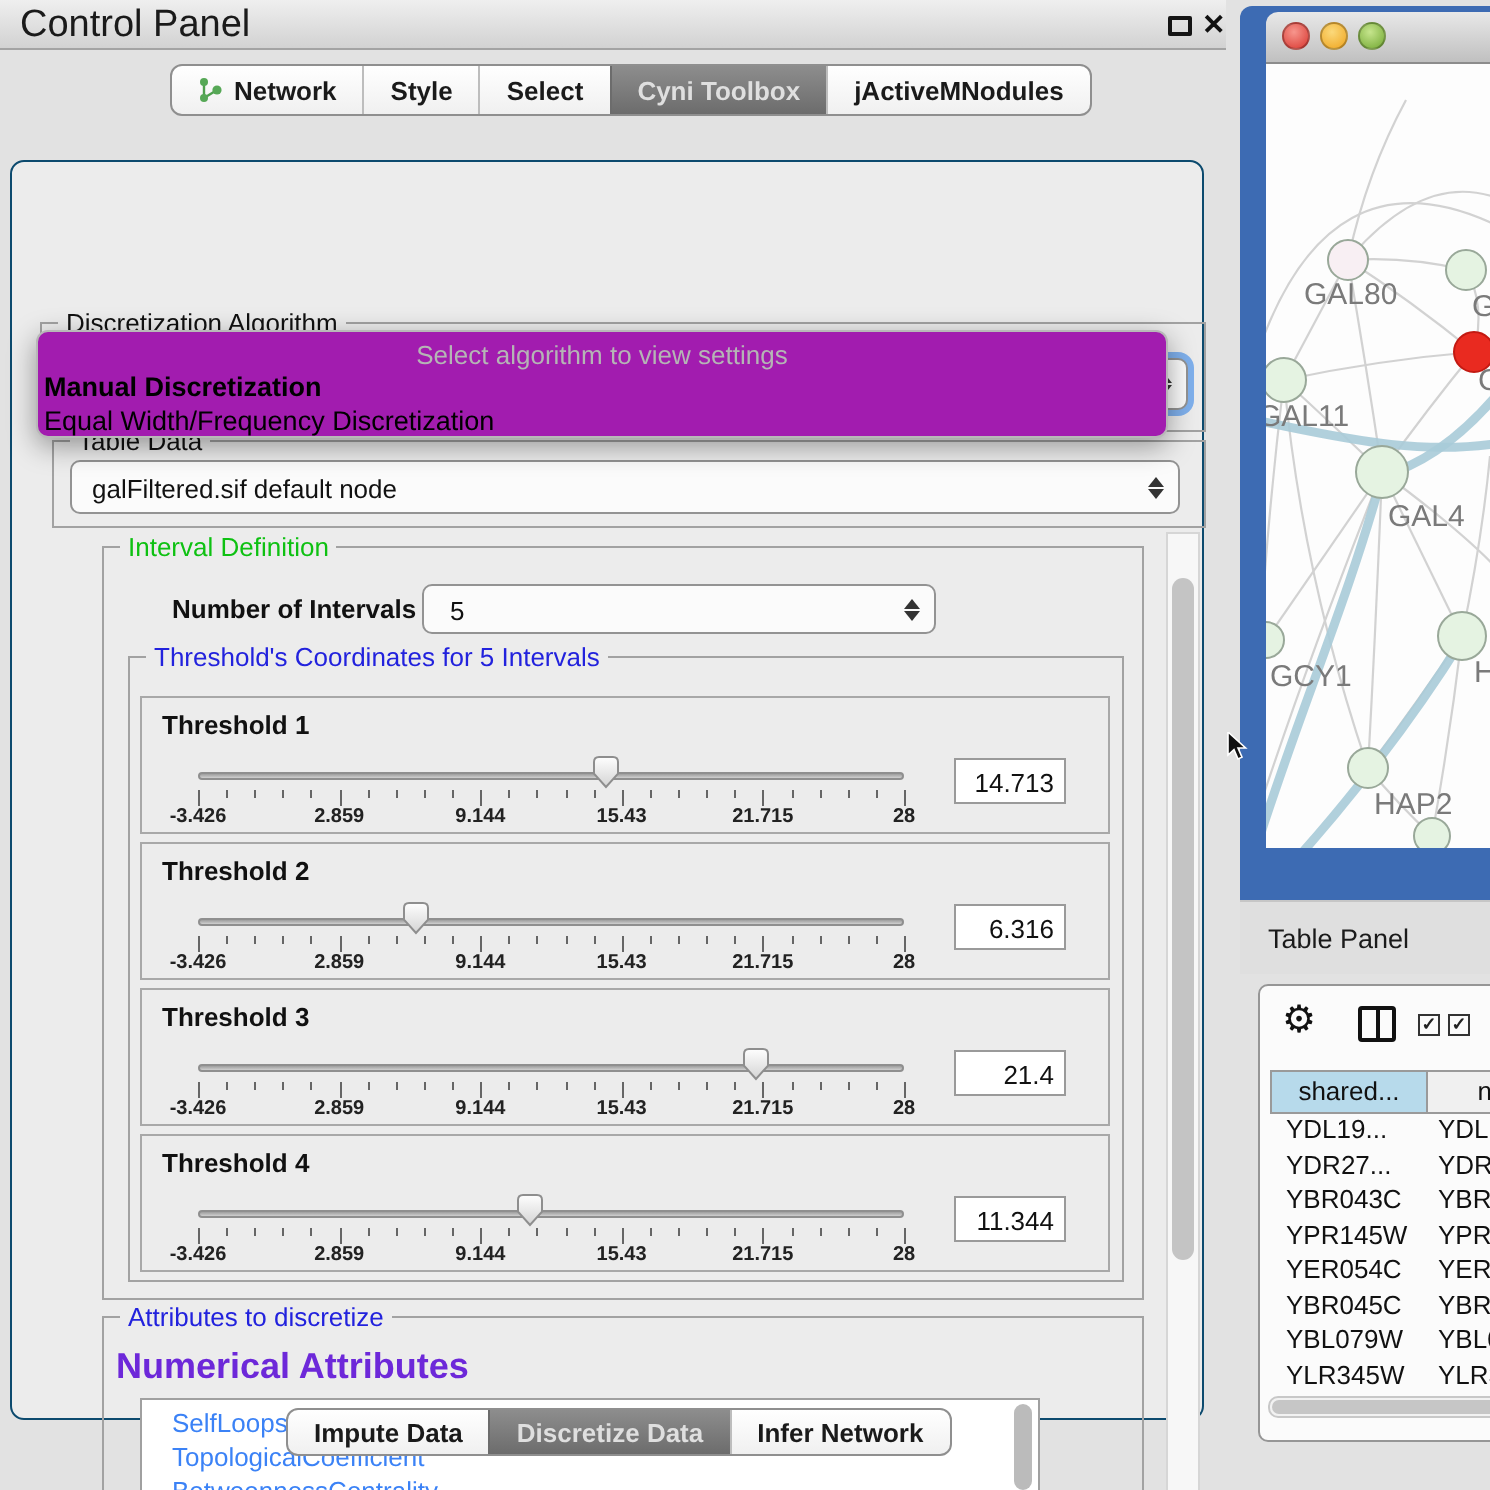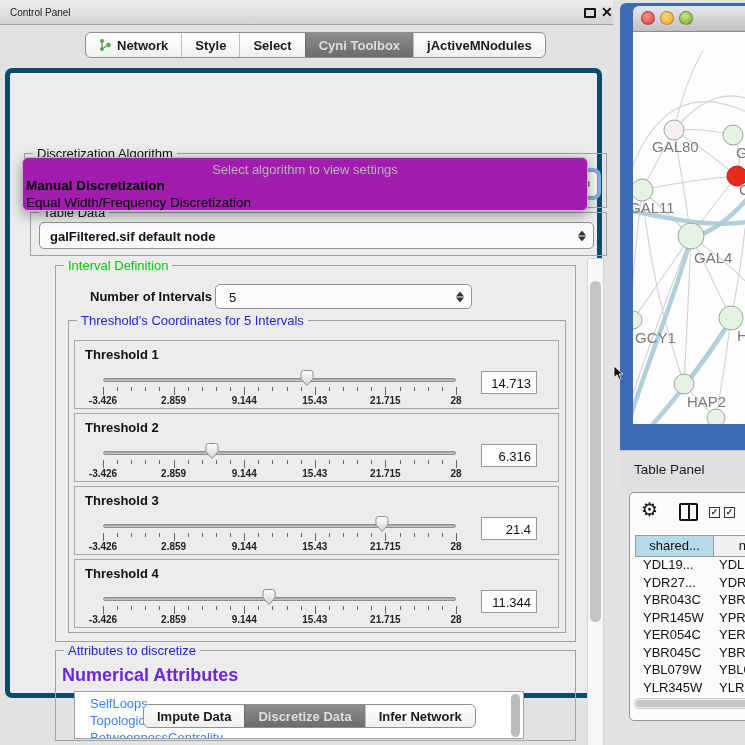--- a/index.html
+++ b/index.html
@@ -3,35 +3,35 @@
 <meta charset="utf-8">
 <style>
   * { box-sizing: border-box; margin: 0; padding: 0; }
   html,body { width:745px; height:745px; }
   body { font-family: "Liberation Sans", sans-serif; background:#E2E2E2; }
   .screen { position:relative; width:745px; height:745px; overflow:hidden; background:#E2E2E2; }
 
   
   .cp-titlebar { position:absolute; left:0; top:0; width:613px; height:25px;
     background:linear-gradient(#EFEFEF,#D2D2D2); border-bottom:1px solid #A3A3A3; }
-  .cp-title { position:absolute; left:10px; top:0; line-height:25px; font-size:10px; color:#1A1A1A; }
+  .cp-title { position:absolute; left:10px; top:0; line-height:25px; font-size:19px; color:#1A1A1A; }
   .float-icon { position:absolute; left:584px; top:8px; width:12px; height:10px; border:2px solid #151515; border-radius:1px; }
   .close-icon { position:absolute; left:601px; top:4px; font-size:14px; font-weight:bold; color:#111; }
 
   .seg { position:absolute; display:flex; background:linear-gradient(#FFFFFF,#F0F0F0);
     border:1px solid #8F8F8F; border-radius:6px; overflow:hidden; }
   .seg-item { display:flex; align-items:center; gap:5px; padding:0 13px; font-size:13px; font-weight:600;
     color:#1A1A1A; white-space:nowrap; }
   .seg-item + .seg-item { border-left:1px solid #BDBDBD; }
   .seg-item.selected { background:linear-gradient(#8D8D8D,#6C6C6C); color:#DFDFDF; border-left-color:#6C6C6C; }
   .top-seg { left:85px; top:32px; height:26px; }
   .bottom-seg { left:143px; top:704px; height:24px; }
 
-  .content-panel { position:absolute; left:5px; top:68px; width:597px; height:630px;
-    background:#ECECEC; border:5px solid #0c4a6e; border-radius:7px; }
+  .content-panel { position:absolute; left:5px; top:80px; width:597px; height:630px;
+    background:#ECECEC; border:1px solid #0c4a6e; border-radius:7px; }
 
   .group { position:absolute; border:1px solid #A2A2A2; }
   .group-title { position:absolute; top:-8px; left:8px; background:#ECECEC; padding:0 4px;
     font-size:13px; color:#111; white-space:nowrap; }
   .group-title.green { color:#0EC112; }
   .group-title.blue { color:#2222DD; }
 
   .algo-group { left:14px; top:80px; width:583px; height:55px; }
   .combo { position:absolute; background:#FBFBFB; border:1px solid #939393; border-radius:5px;
     font-size:13px; color:#111; }
@@ -47,21 +47,21 @@
   .algo-popup { position:absolute; left:12px; top:84px; width:566px; height:54px; z-index:30;
     background:#a21caf; border:1px solid #B8B8B8; border-radius:6px;
     box-shadow:0 4px 14px rgba(0,0,0,0.38); }
   .popup-placeholder { position:absolute; top:4px; left:0; right:0; text-align:center; font-size:13px; color:#B5B5B5; }
   .popup-item { position:absolute; left:3px; font-size:13.5px; color:#000; white-space:nowrap; }
   .popup-item.bold { font-weight:bold; top:20px; }
   .popup-item.plain { top:37px; }
 
   .tabledata-group { left:20px; top:139px; width:577px; height:44px; }
   .tabledata-combo { left:29px; top:149px; width:555px; height:27px; }
-  .tabledata-combo .combo-text { line-height:27px;font-weight:bold; }
+  .tabledata-combo .combo-text { line-height:27px; }
 
   
   .cp-vscroll { position:absolute; left:577px; top:185px; width:17px; height:510px;
     background:#F7F7F7; border:1px solid #D6D6D6; z-index:5; }
   .cp-vscroll-thumb { position:absolute; left:2px; width:11px; top:22px; height:341px;
     background:#C4C4C4; border-radius:6px; }
 
   .interval-group { left:45px; top:192px; width:521px; height:377px; }
   .noi-label { position:absolute; left:80px; top:216px; font-size:13px; font-weight:bold; color:#111; }
   .noi-combo { left:205px; top:211px; width:257px; height:25px; }

